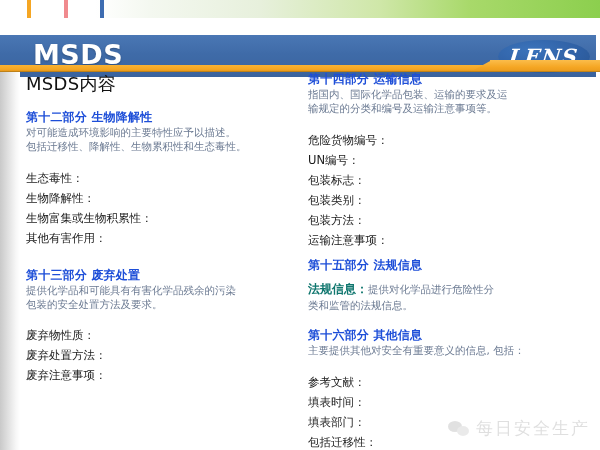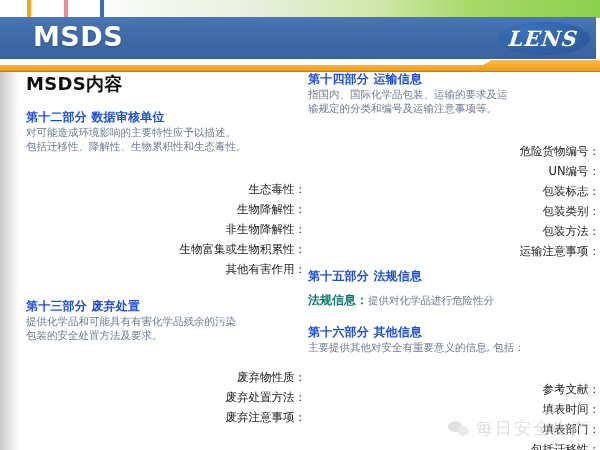--- a/index.html
+++ b/index.html
@@ -42,21 +42,21 @@
     position: absolute;
     left: 0; top: 0;
     width: 103px; height: 18px;
     background: #ffffff;
     z-index: -1;
   }
 
   
   .header {
     position: absolute;
-    left: 0; top: 17px;
+    left: 0; top: 35px;
     width: 596px; height: 42px;
     background: linear-gradient(to bottom, #4a77b4 0%, #3f6ba8 45%, #3a639e 100%);
     overflow: hidden;
   }
   .header-title {
     position: absolute;
     left: 33px; top: 4px;
     font-size: 27px;
     font-weight: bold;
     color: #ffffff;
@@ -146,34 +146,33 @@
     line-height: 1.25;
     letter-spacing: 0.2px;
   }
   .block-desc {
     font-size: 10.5px;
     color: #6b7a92;
     line-height: 1.32;
     margin: 0 0 4px 0;
   }
   .item-list {
-    margin: 25px 0 0 0;
+    margin: 14px 0 0 0;
     padding: 0;
     list-style: none;
-    text-align: right;
   }
   .item-list li {
     font-size: 11.5px;
     color: #1b1b1b;
     line-height: 1.74;
     white-space: nowrap;
   }
   .page-heading {
     font-size: 18px;
-    font-weight: bold;
+    font-weight: normal;
     color: #111111;
     margin: 0 0 14px 0;
     letter-spacing: 0.3px;
   }
   .inline-block {
     margin-top: 8px;
     font-size: 11.5px;
     line-height: 1.4;
   }
   .inline-block .lbl {
@@ -249,29 +248,28 @@
 
 <div class="leftedge"></div>
 
 <div class="content">
 
   <div class="col col-left">
 
     <div class="page-heading">MSDS内容</div>
 
     <div>
-      <div class="block-title">第十二部分 数据审核单位</div>
+      <div class="block-title">第十二部分 生物降解性</div>
       <div class="block-desc">
         <div>对可能造成环境影响的主要特性应予以描述。</div>
         <div>包括迁移性、降解性、生物累积性和生态毒性。</div>
       </div>
       <ul class="item-list">
         <li>生态毒性：</li>
         <li>生物降解性：</li>
-        <li>非生物降解性：</li>
         <li>生物富集或生物积累性：</li>
         <li>其他有害作用：</li>
       </ul>
     </div>
 
     <div class="sp-20"></div>
 
     <div>
       <div class="block-title">第十三部分 废弃处置</div>
       <div class="block-desc">
@@ -304,20 +302,21 @@
         <li>运输注意事项：</li>
       </ul>
     </div>
 
     <div class="sp-8"></div>
 
     <div>
       <div class="block-title">第十五部分 法规信息</div>
       <div class="inline-block">
         <span class="lbl">法规信息：</span><span class="txt">提供对化学品进行危险性分</span>
+        <div class="txt">类和监管的法规信息。</div>
       </div>
     </div>
 
     <div class="sp-16"></div>
 
     <div>
       <div class="block-title">第十六部分 其他信息</div>
       <div class="block-desc">
         <div>主要提供其他对安全有重要意义的信息, 包括：</div>
       </div>

